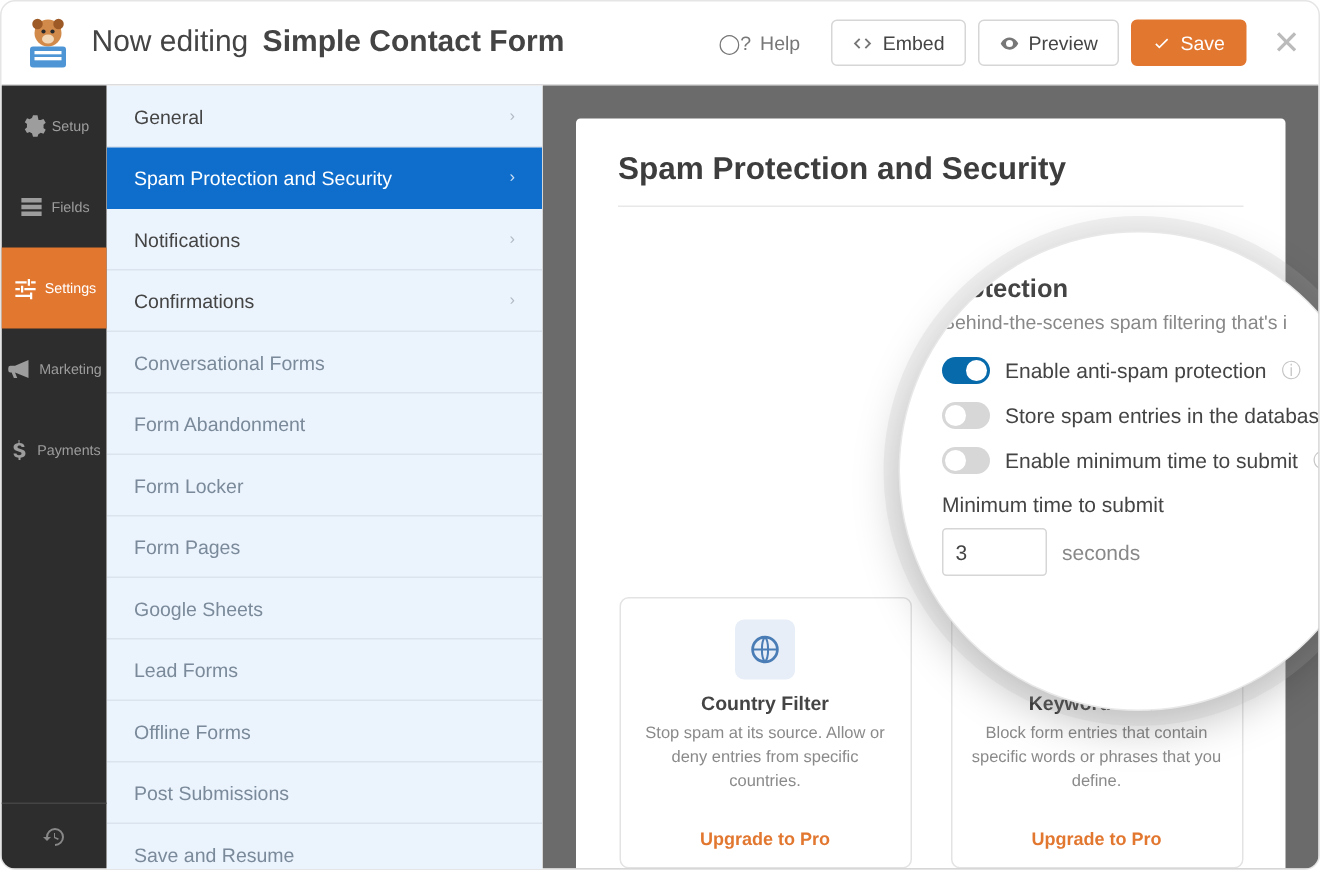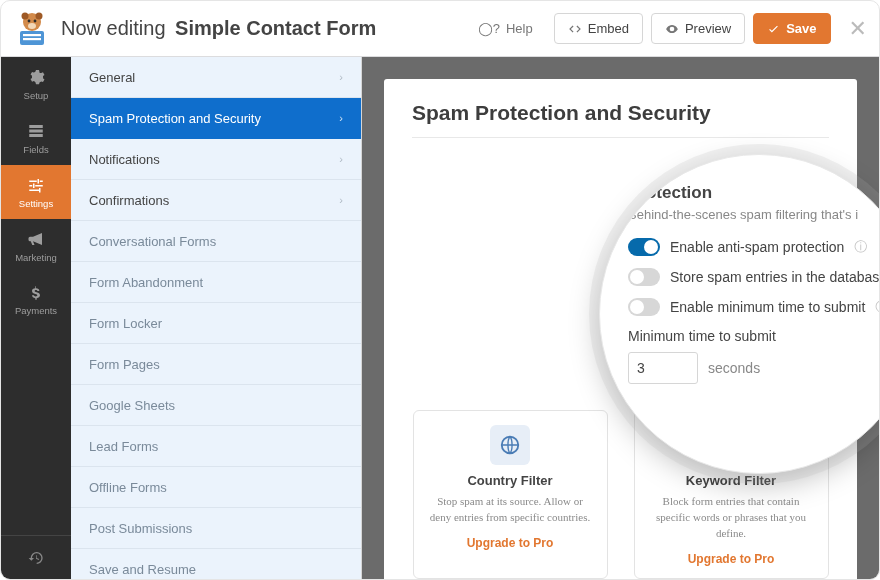--- a/index.html
+++ b/index.html
@@ -5,27 +5,27 @@
 * { margin: 0; padding: 0; box-sizing: border-box; }
 body { font-family: -apple-system, BlinkMacSystemFont, "Segoe UI", Arial, sans-serif; font-size: 13px; color: #444; width: 880px; height: 580px; overflow: hidden; background: #fff; border-radius: 10px; border: 1px solid #e5e5e5; }
 
 .topbar { height: 56px; display: flex; align-items: center; padding: 0 12px; border-bottom: 1px solid #dcdcde; }
 .topbar .logo { width: 38px; height: 38px; margin-right: 10px; display: flex; align-items: center; justify-content: center; }
 .topbar .nowedit { color: #444; font-size: 20px; }
 .topbar .nowedit .formname { font-weight: 600; margin-left: 4px; }
 .topbar .spacer { flex: 1; }
 .topbar .tbtn { display: inline-flex; align-items: center; gap: 6px; padding: 7px 13px; border: 1px solid #d6d6d6; border-radius: 4px; background: #fff; color: #444; font-size: 13px; margin-left: 8px; cursor: pointer; }
 .topbar .tbtn.help { border: none; color: #777; }
-.topbar .tbtn.save { background: #e27730; border-color: #e27730; color: #fff; font-weight: 700; }
+.topbar .tbtn.save { background: #e27730; border-color: #e27730; color: #fff; font-weight: 400; }
 .topbar .closex { margin-left: 18px; color: #bbb; font-size: 22px; font-weight: 300; cursor: pointer; }
 
 .body { display: flex; height: calc(100% - 56px); position: relative; }
 
 .leftnav { width: 70px; background: #2d2d2d; display: flex; flex-direction: column; }
-.leftnav .navitem { display: flex; flex-direction: column; align-items: center; justify-content: center; height: 54px; color: #9d9d9d; cursor: pointer; font-size: 9.5px; gap: 4px; }
+.leftnav .navitem { display: flex; flex-direction: row; align-items: center; justify-content: center; height: 54px; color: #9d9d9d; cursor: pointer; font-size: 9.5px; gap: 4px; }
 .leftnav .navitem.active { background: #e27730; color: #fff; }
 .leftnav .navspacer { flex: 1; }
 .leftnav .navfoot { height: 44px; display: flex; align-items: center; justify-content: center; color: #888; cursor: pointer; border-top: 1px solid #444; }
 
 .sidebar { width: 291px; background: #ebf3fc; overflow-y: auto; border-right: 1px solid #d6d6d6; font-size: 13px; }
 .sidebar .sitem { display: flex; align-items: center; justify-content: space-between; padding: 0 18px; height: 41px; border-bottom: 1px solid #dbe4ee; color: #444; cursor: pointer; }
 .sidebar .sitem.active { background: #0f6ecc; color: #fff; border-bottom-color: #0f6ecc; }
 .sidebar .sitem.sub { color: #7a8a9a; }
 .sidebar .chev { color: #b0bac5; font-size: 11px; }
 .sidebar .sitem.active .chev { color: #cfe2f5; }
@@ -34,21 +34,21 @@
 .content { flex: 1; background: #6b6b6b; position: relative; overflow: hidden; }
 .content .panel { position: absolute; left: 22px; right: 22px; top: 22px; bottom: 0; background: #fff; border-radius: 3px 3px 0 0; padding: 22px 28px; overflow: hidden; }
 .panel h1 { font-size: 21px; font-weight: 600; color: #3d3d3d; margin-bottom: 12px; }
 .panel .hr { border: 0; border-top: 1px solid #e8e8e8; margin: 0 0 16px; }
 .visitors-blurb { color: #777; font-size: 13px; position: absolute; right: 48px; top: 116px; }
 
 .filters { position: absolute; bottom: 0; left: 28px; right: 28px; display: flex; gap: 26px; justify-content: center; }
 .filter-card { width: 195px; border: 1px solid #e3e3e3; border-radius: 6px; padding: 14px 12px 12px; text-align: center; }
 .filter-card .ficon { width: 40px; height: 40px; margin: 0 auto 8px; background: #e7eef7; border-radius: 6px; display: flex; align-items: center; justify-content: center; }
 .filter-card h3 { font-size: 13px; font-weight: 600; color: #444; margin-bottom: 6px; }
-.filter-card p { font-size: 11px; color: #8a8a8a; line-height: 1.45; margin-bottom: 10px; font-family: Liberation Serif, serif; }
+.filter-card p { font-size: 11px; color: #8a8a8a; line-height: 1.45; margin-bottom: 22px; }
 .filter-card .upgrade { color: #e27730; font-size: 12px; font-weight: 600; cursor: pointer; }
 .chevdown { position: absolute; right: 32px; top: 312px; color: #b6b6b6; font-size: 12px; cursor: pointer; }
 
 .zoom { position: absolute; left: 237px; top: 97px; width: 320px; height: 320px; border-radius: 50%; background: #fff; border: 1px solid #e8e8e8; box-shadow: 0 0 0 10px rgba(180,180,180,0.18), 0 10px 30px rgba(0,0,0,0.25); padding: 28px 28px 0 28px; overflow: hidden; pointer-events: none; }
 .zoom h2 { font-size: 17px; font-weight: 600; color: #444; margin-bottom: 4px; }
 .zoom .sub { font-size: 13px; color: #888; margin-bottom: 16px; white-space: nowrap; }
 .zoom .row { display: flex; align-items: center; gap: 10px; margin-bottom: 12px; font-size: 14px; color: #444; }
 .toggle { width: 32px; height: 18px; border-radius: 10px; background: #d7d7d7; position: relative; flex-shrink: 0; }
 .toggle .knob { position: absolute; width: 14px; height: 14px; border-radius: 50%; background: #fff; top: 2px; left: 2px; transition: none; }
 .toggle.on { background: #066aab; }

